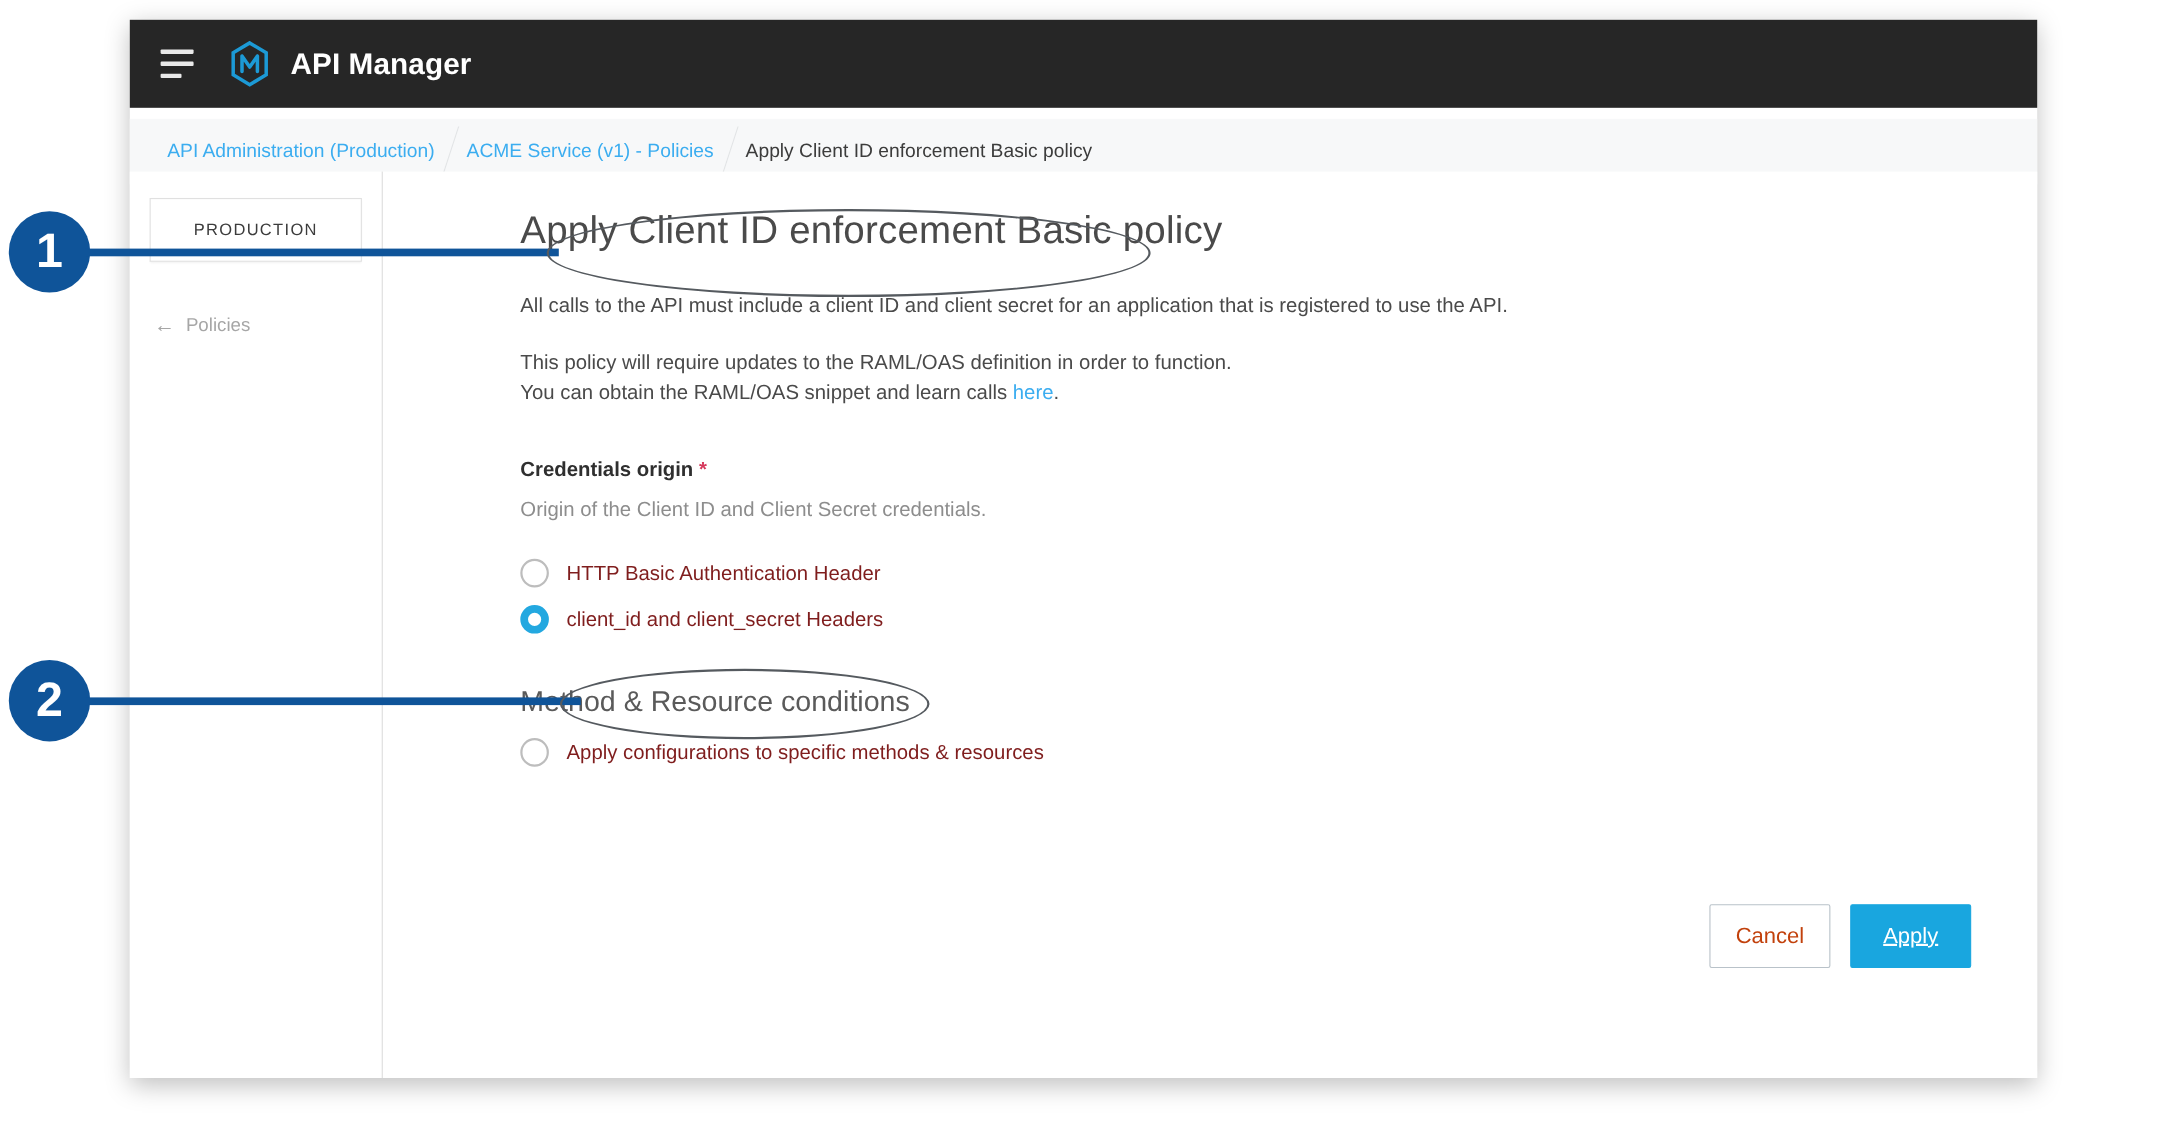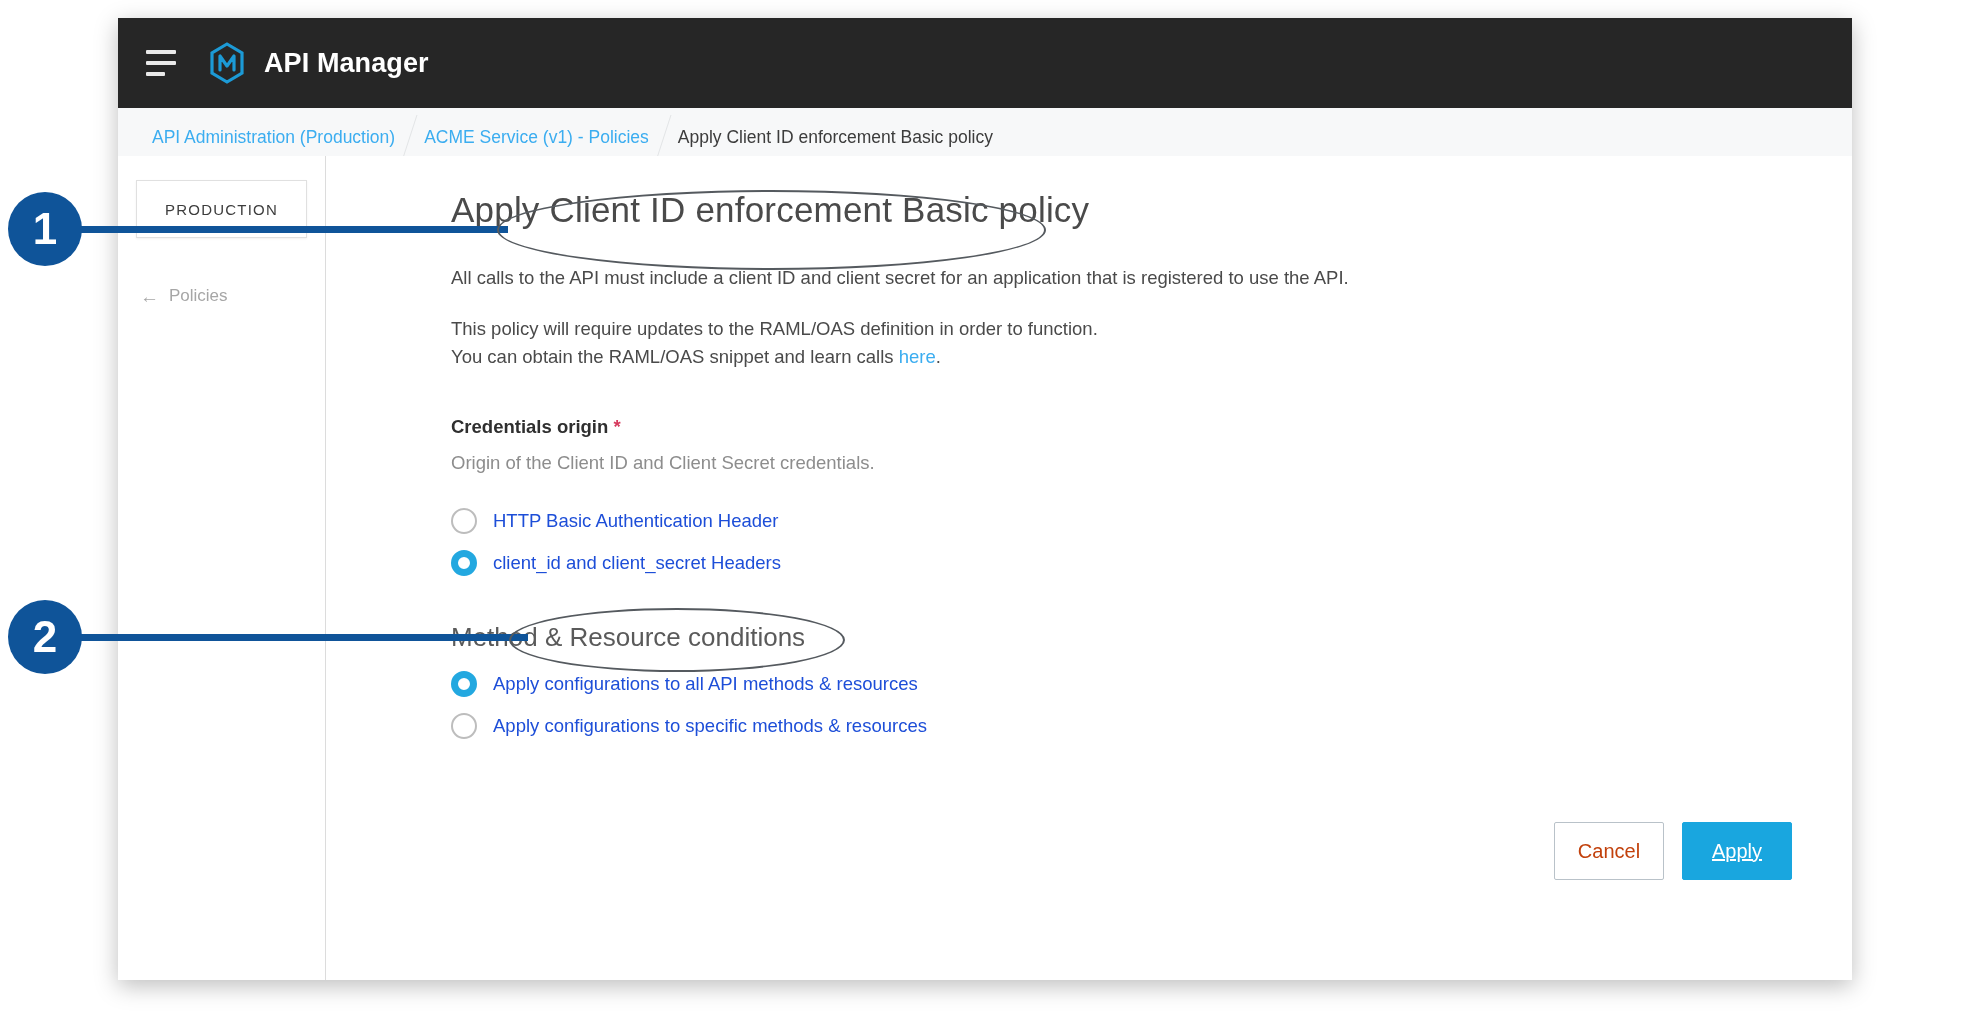--- a/index.html
+++ b/index.html
@@ -24,21 +24,21 @@
     height: 962px;
     background: #ffffff;
     box-shadow: 0 6px 22px rgba(0,0,0,0.26);
   }
 
   
   .topbar {
     position: absolute;
     left: 0; top: 0;
     width: 100%;
-    height: 90px;
+    height: 80px;
     background: #262626;
     display: flex;
     align-items: center;
     box-sizing: border-box;
     padding-left: 28px;
   }
   .hamburger {
     width: 32px;
     height: 26px;
     display: flex;
@@ -105,21 +105,21 @@
 
   
   .body-area {
     position: absolute;
     left: 0; top: 138px;
     right: 0; bottom: 0;
     display: flex;
     background: #ffffff;
   }
   .sidebar {
-    width: 208px;
+    width: 230px;
     flex: none;
     border-right: 1px solid #dcdcdc;
     box-sizing: border-box;
     padding: 24px 18px 0 18px;
     position: relative;
   }
   .env-pill {
     border: 1px solid #e0e0e0;
     background: #ffffff;
     height: 56px;
@@ -197,21 +197,21 @@
     box-sizing: border-box;
     flex: none;
     position: relative;
   }
   .radio.checked {
     border: 7px solid #23a8e0;
     background: #ffffff;
   }
   .radio-label {
     font-size: 18.5px;
-    color: #1d4ed8;
+    color: #7f1d1d;
   }
 
   .section-head {
     font-size: 26px;
     font-weight: 400;
     color: #5a5a5a;
     margin-top: 38px;
     margin-bottom: 10px;
   }
 
@@ -340,24 +340,20 @@
         <div class="radio-row">
           <span class="radio checked"></span>
           <span class="radio-label">client_id and client_secret Headers</span>
         </div>
       </div>
 
       <div class="section-head">Method &amp; Resource conditions</div>
 
       <div class="radio-group" style="margin-top:4px">
         <div class="radio-row">
-          <span class="radio checked"></span>
-          <span class="radio-label">Apply configurations to all API methods &amp; resources</span>
-        </div>
-        <div class="radio-row">
           <span class="radio"></span>
           <span class="radio-label">Apply configurations to specific methods &amp; resources</span>
         </div>
       </div>
 
       <div class="actions">
         <div class="btn btn-cancel">Cancel</div>
         <div class="btn btn-apply">Apply</div>
       </div>
 

